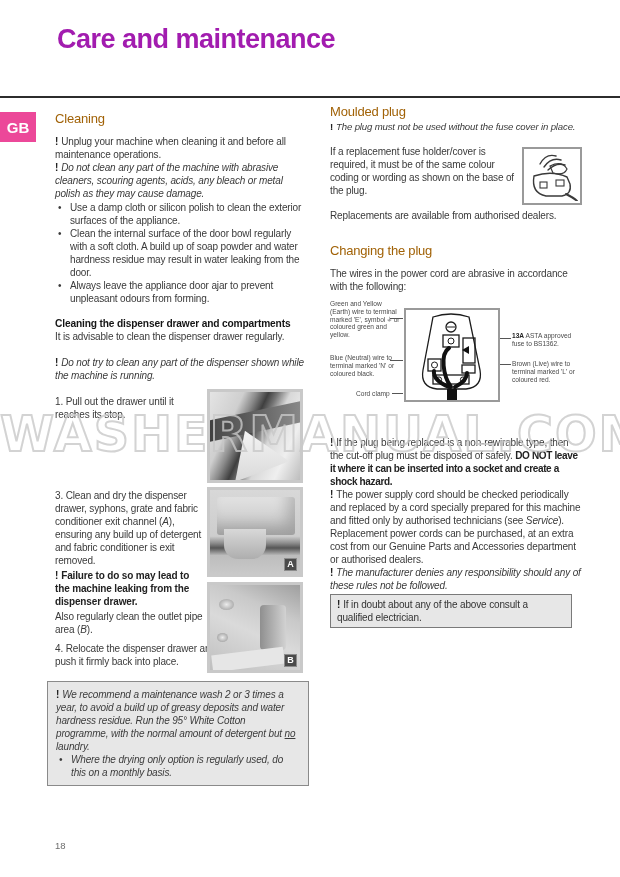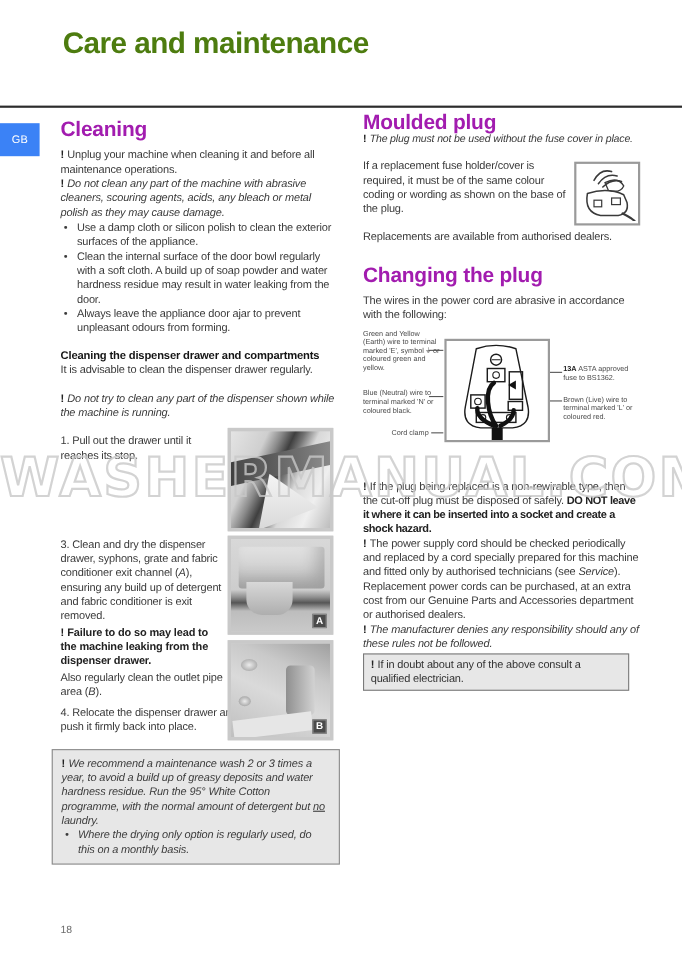--- a/index.html
+++ b/index.html
@@ -7,35 +7,35 @@
   .page {
     position: relative;
     width: 620px; height: 877px;
     background: #ffffff;
     font-family: "Liberation Sans", "DejaVu Sans", sans-serif;
     color: #3a3a3a;
     overflow: hidden;
   }
   .h1 {
     position: absolute; left: 57px; top: 24px;
-    font-size: 27px; font-weight: bold; color: #4d7c0f; letter-spacing: -0.5px;
+    font-size: 27px; font-weight: bold; color: #a21caf; letter-spacing: -0.5px;
   }
   .rule-top { position: absolute; left: 0; top: 96px; width: 620px; height: 2px; background: #2c2c2c; }
   .gb-badge {
     position: absolute; left: 0; top: 112px; width: 36px; height: 30px;
-    background: #3b82f6; color: #ffffff; font-size: 10px; font-weight: normal;
+    background: #ec4899; color: #ffffff; font-size: 15px; font-weight: bold;
     display: flex; align-items: center; justify-content: center;
   }
   .page-num { position: absolute; left: 55px; top: 840px; font-size: 9.5px; color: #6d6d6d; }
 
   .col { position: absolute; font-size: 10px; line-height: 13px; letter-spacing: -0.15px; }
   .col-left  { left: 55px; top: 107px; width: 253px; }
   .col-right { left: 330px; top: 105px; width: 252px; }
 
-  .h2 { font-size: 19px; font-weight: bold; color: #a21caf; letter-spacing: -0.2px; }
+  .h2 { font-size: 13px; font-weight: normal; color: #a16207; letter-spacing: -0.2px; }
   .h3 { font-size: 10.2px; font-weight: bold; color: #151515; }
   .bang { font-weight: bold; font-style: normal; padding-right: 3px; color: #222; }
   .it { font-style: italic; }
   .bold { font-weight: bold; color: #222; }
   .tight { letter-spacing: -0.35px; }
   .u { text-decoration: underline; }
 
   .bullet-row { display: flex; }
   .bullet-dot { width: 15px; padding-left: 3px; flex: none; }
   .bullet-text { flex: 1; }

